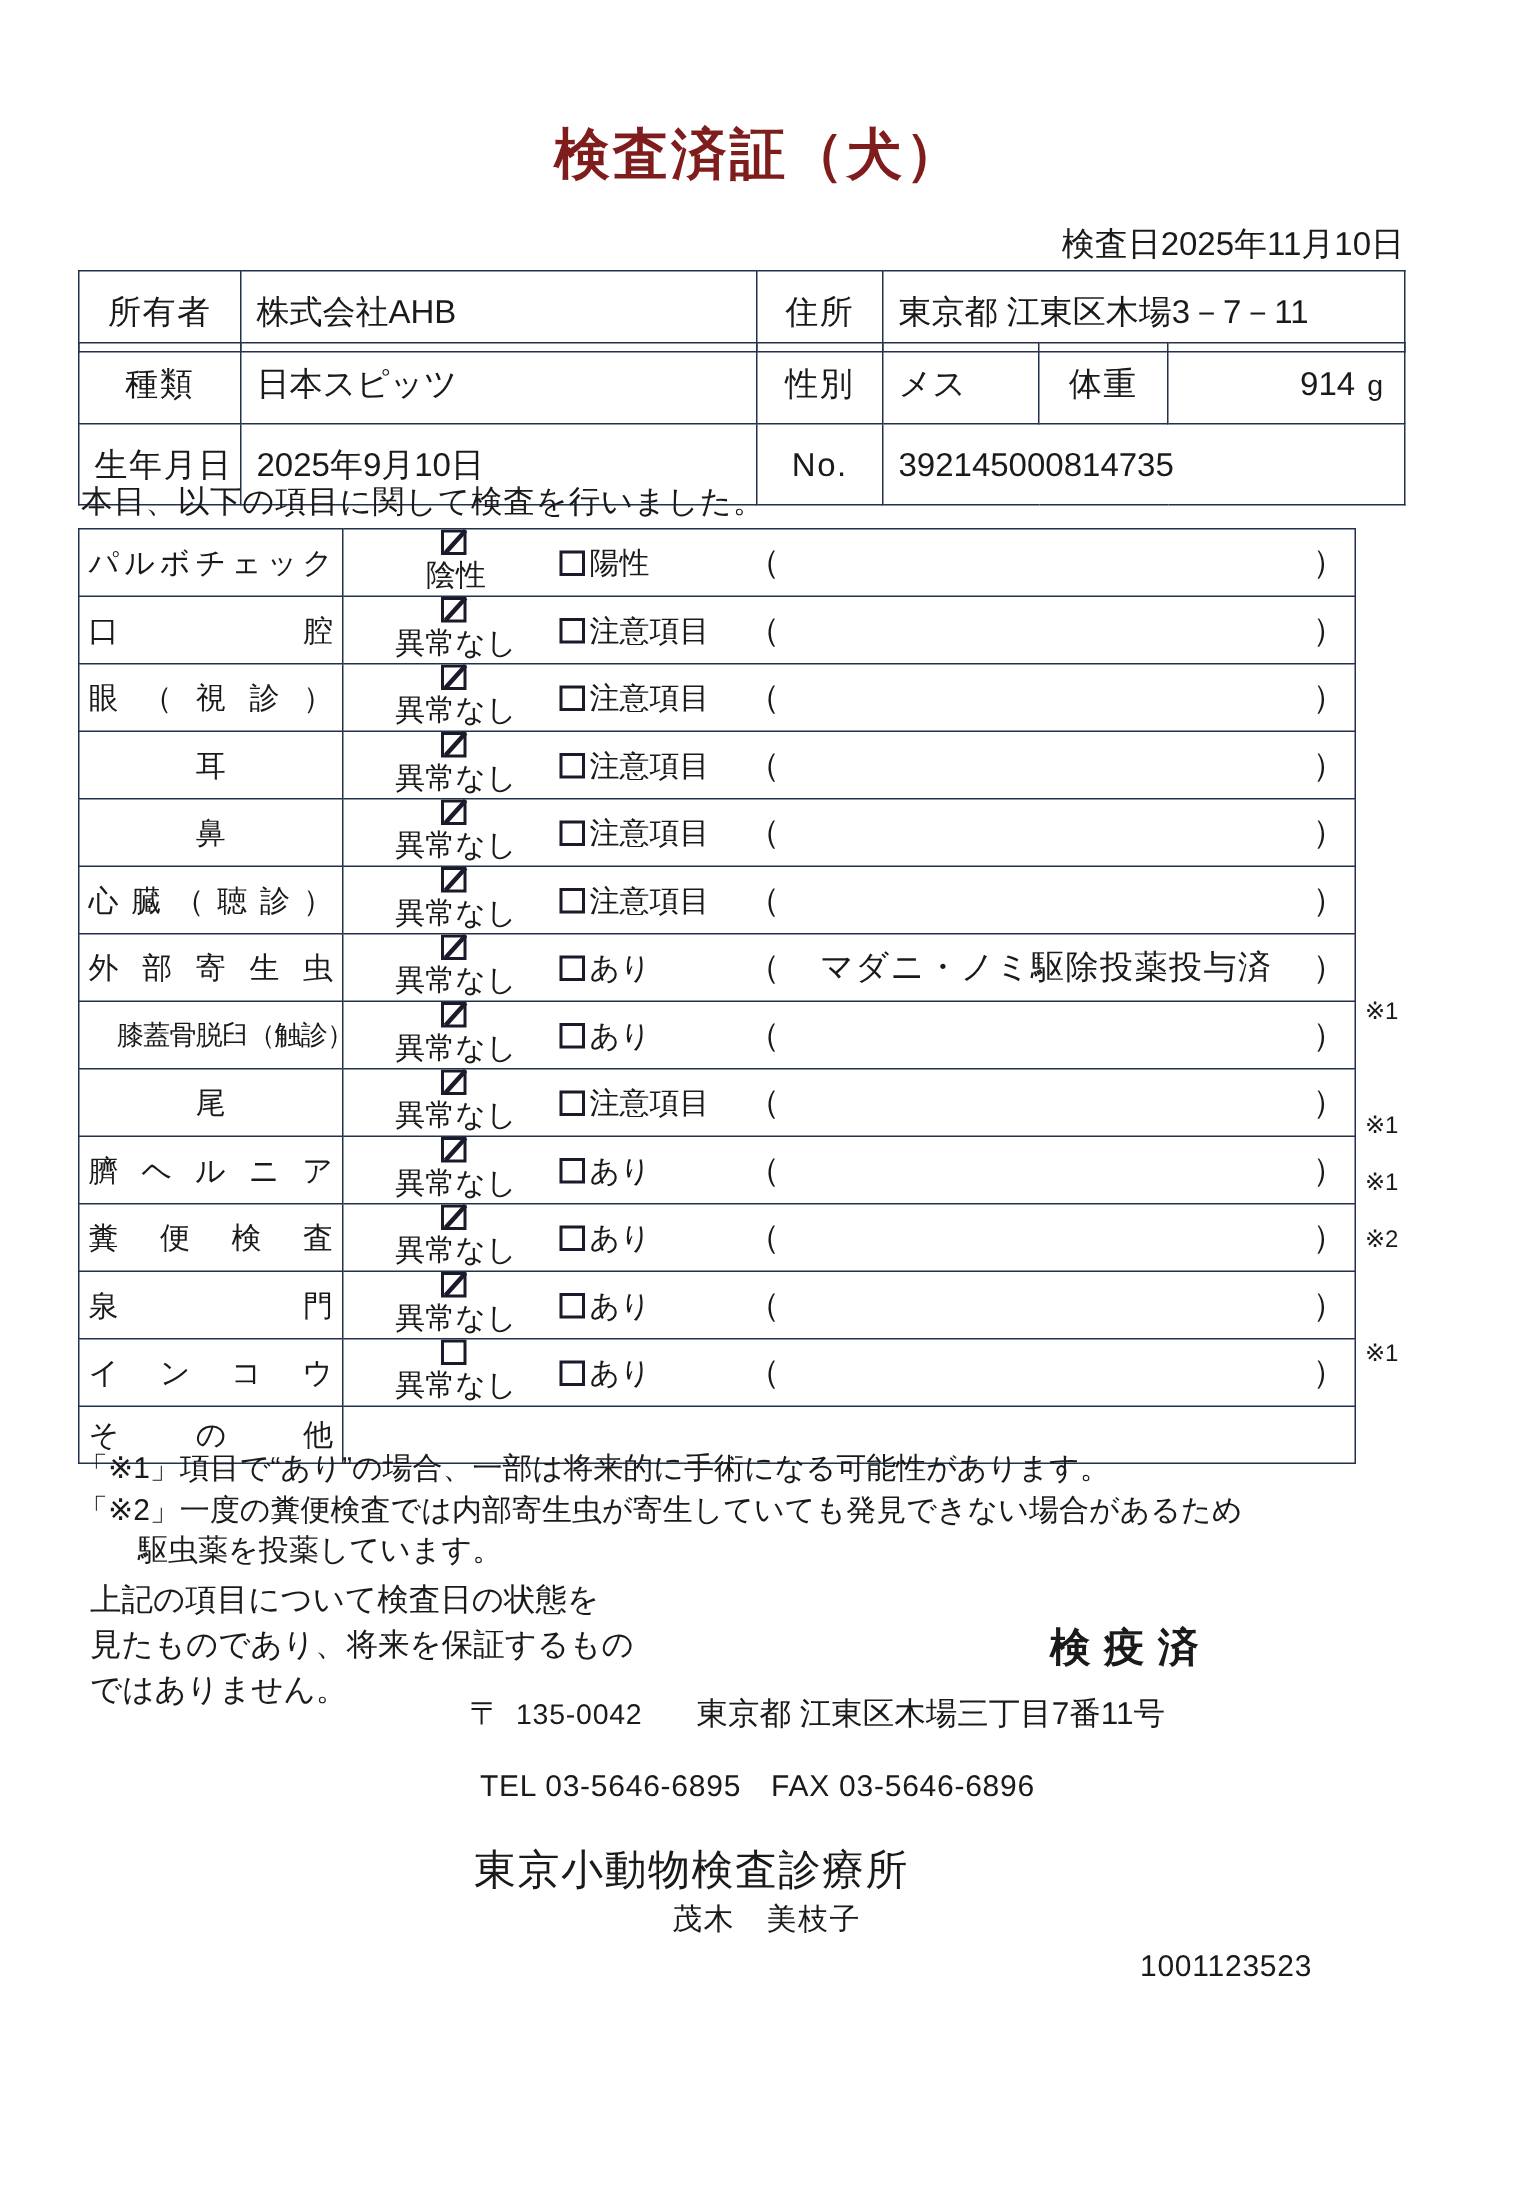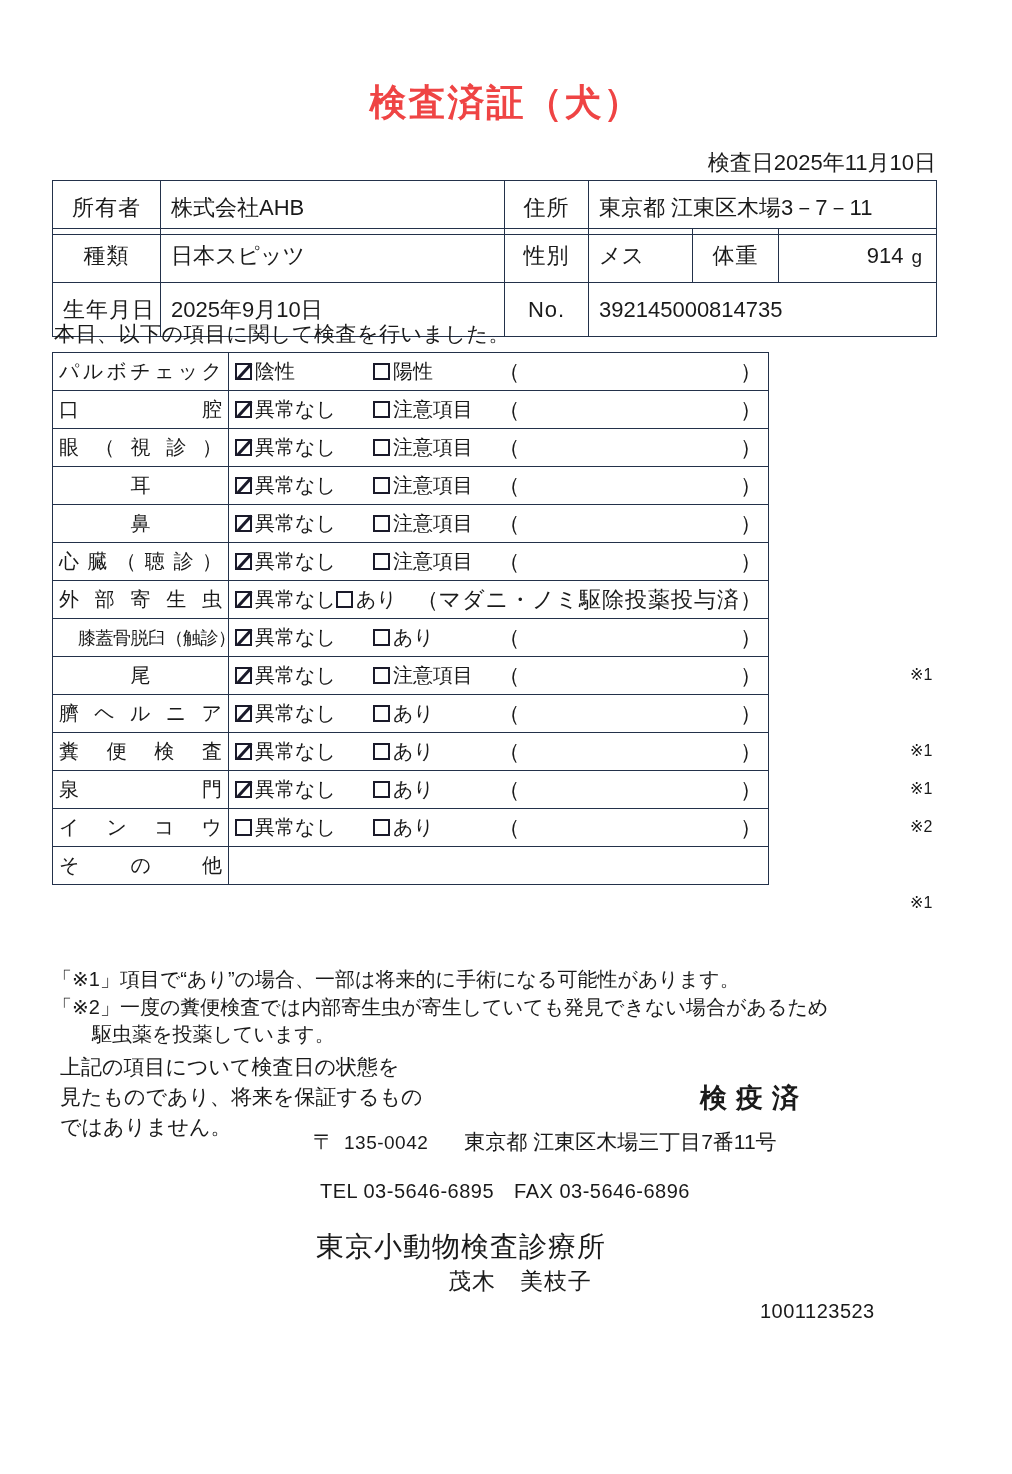--- a/index.html
+++ b/index.html
@@ -22,21 +22,21 @@
   }
 
   
   .doc-title {
     position: absolute;
     top: 78px; left: 0; width: 1012px;
     text-align: center;
     font-size: 37px;
     letter-spacing: 2px;
     font-weight: 700;
-    color: #ef4444;
+    color: #7f1d1d;
   }
 
   
   .exam-date-row {
     position: absolute;
     top: 148px; left: 52px; width: 884px;
     height: 28px;
     display: flex;
     justify-content: flex-end;
     align-items: flex-start;
@@ -79,21 +79,21 @@
     position: absolute;
     top: 320px; left: 54px;
     font-size: 21px;
     letter-spacing: 0.5px;
   }
 
   
   .check-table {
     position: absolute;
     top: 352px; left: 52px;
-    width: 717px;
+    width: 852px;
     border-collapse: collapse;
     table-layout: fixed;
     font-size: 21px;
   }
   .check-table td {
     border: 1.5px solid #23314a;
     height: 38px;
     padding: 0;
     vertical-align: middle;
     white-space: nowrap;
@@ -115,21 +115,21 @@
   .opts-wrap {
     display: flex;
     align-items: center;
     height: 100%;
   }
   .opt {
     display: inline-flex;
     align-items: center;
     font-size: 20px;
   }
-  .opt.o1 { width: 138px; }
+  .opt.o1 { width: 138px; flex-direction: column; }
   .opt.o2 { width: 125px; }
   .box {
     display: inline-block;
     position: relative;
     width: 17px; height: 17px;
     border: 2px solid #1a1a2a;
     margin-right: 3px;
     flex: none;
     background: #fff;
   }
@@ -221,21 +221,21 @@
   .clinic-name {
     position: absolute;
     top: 1228px; left: 316px;
     font-size: 28px;
     letter-spacing: 1px;
     white-space: nowrap;
   }
   .doctor-name {
     position: absolute;
     top: 1266px; left: 448px;
-    font-size: 23px;
+    font-size: 20px;
     letter-spacing: 1px;
     white-space: nowrap;
     text-align: right;
   }
   .ref-number {
     position: absolute;
     top: 1300px; left: 760px;
     font-size: 20px;
     letter-spacing: 0.5px;
   }

